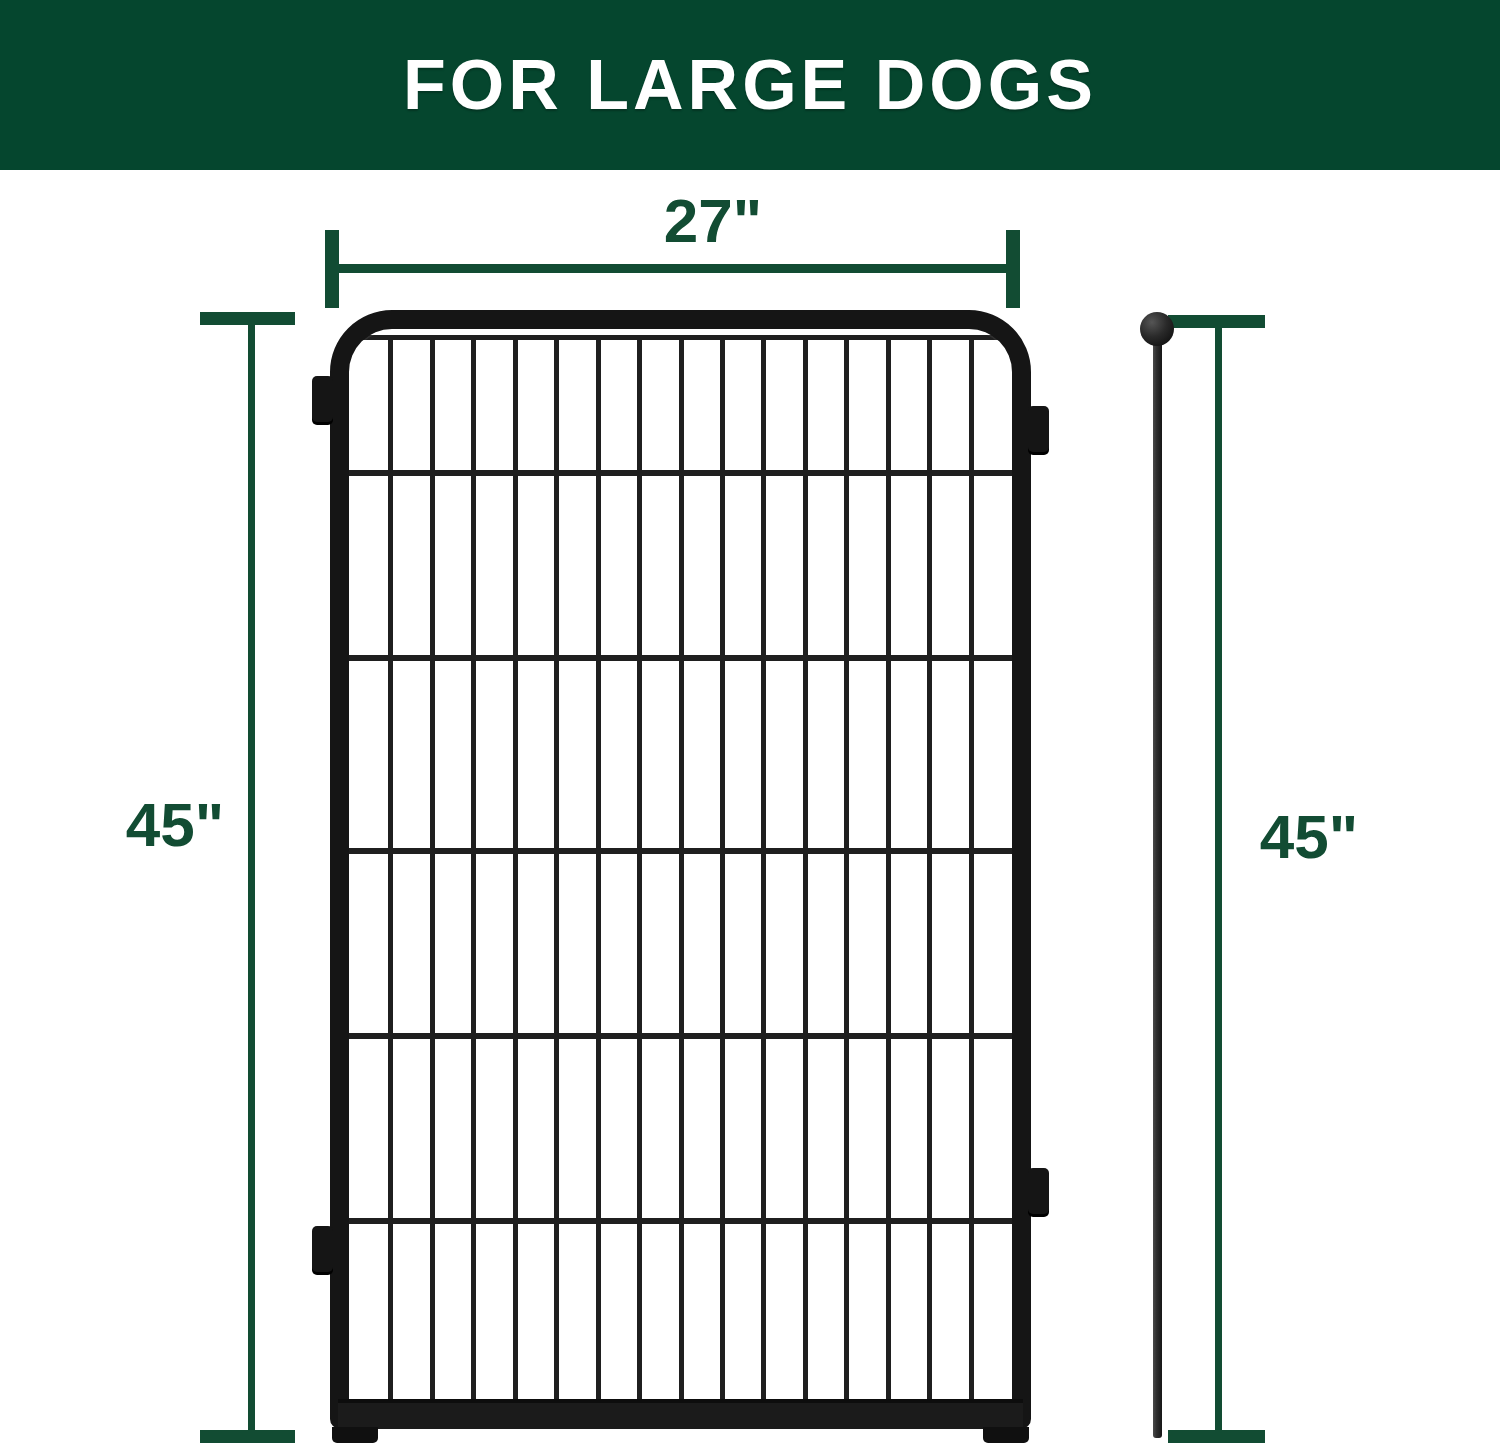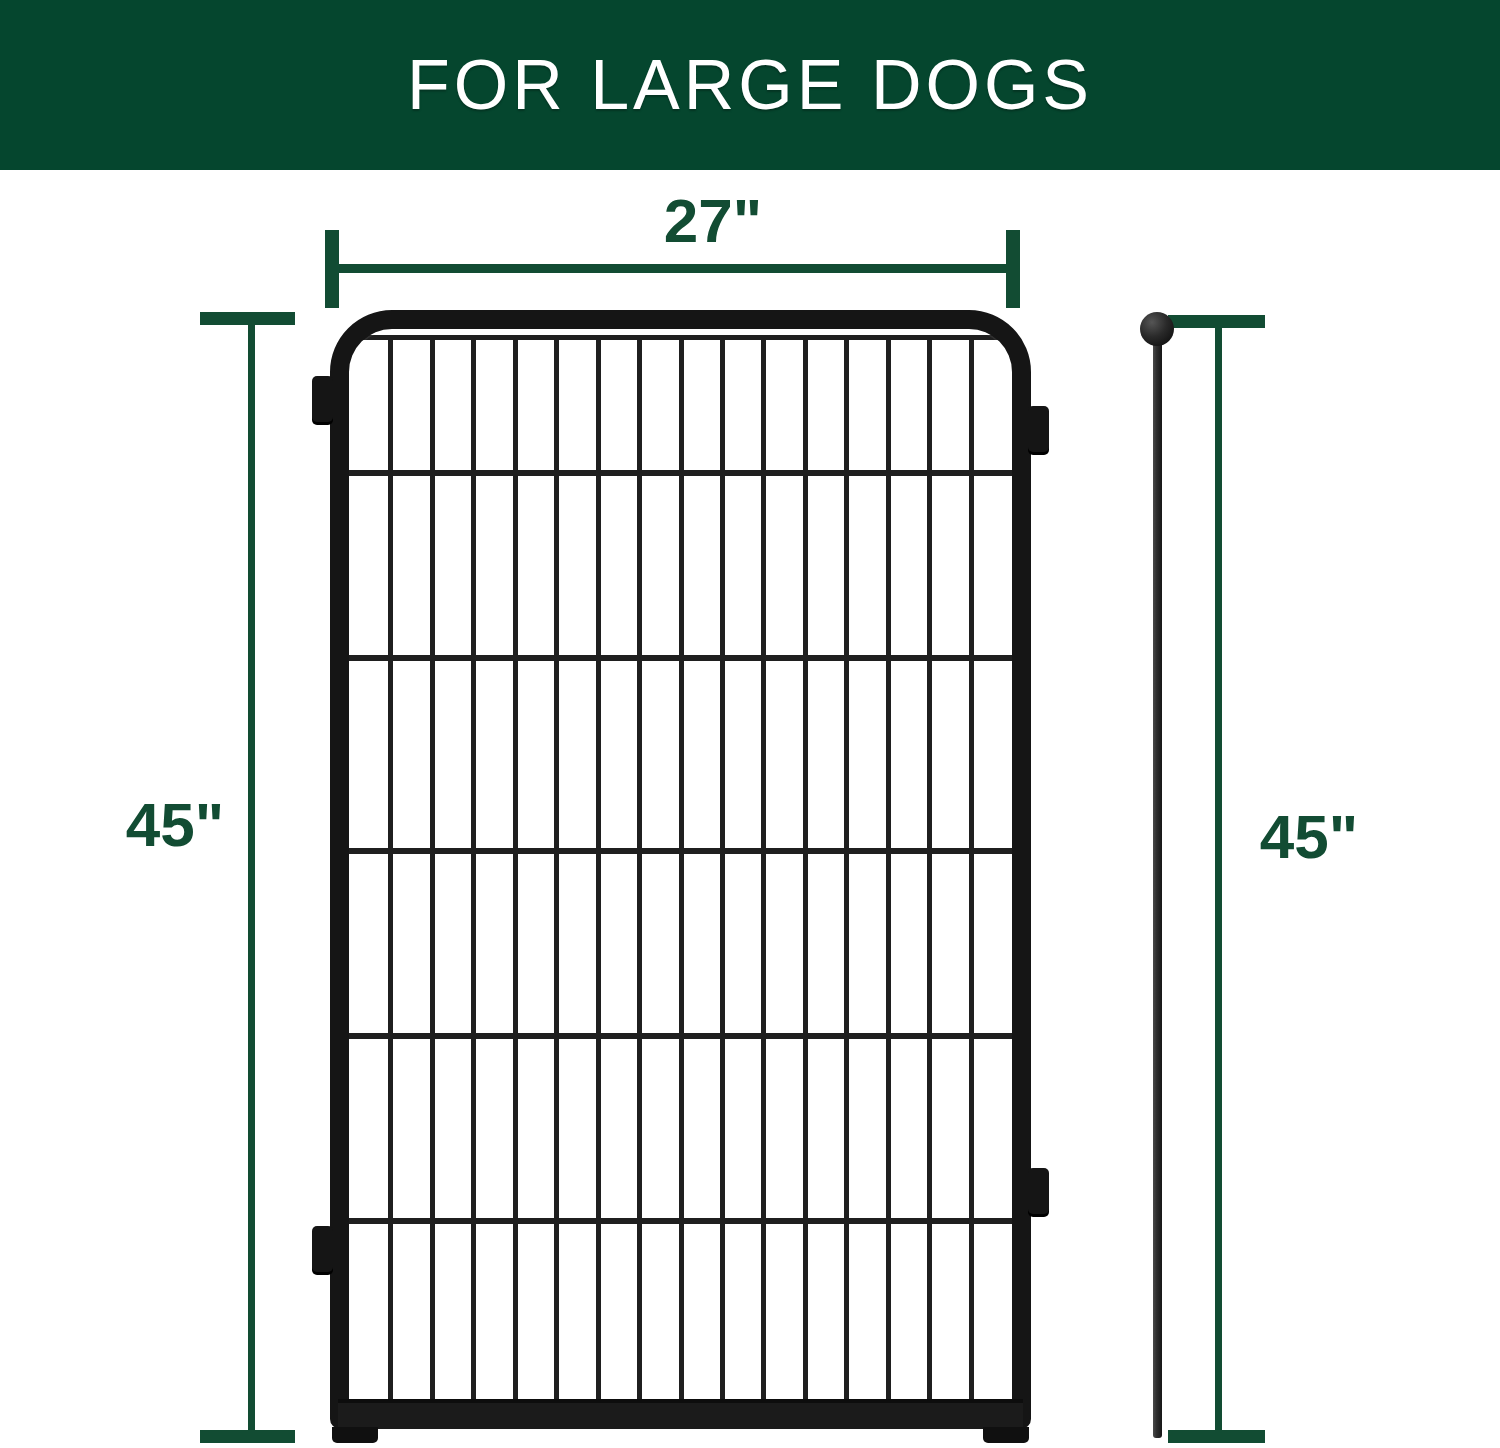--- a/index.html
+++ b/index.html
@@ -18,21 +18,21 @@
     background:var(--background);overflow:hidden;
     font-family:"Liberation Sans", sans-serif;
   }
   
   #banner{
     position:absolute;left:0;top:0;right:0;height:170px;
     background:var(--banner-green);
     display:flex;align-items:center;justify-content:center;
   }
   #banner .title{
-    color:#fff;font-size:70px;font-weight:normal;letter-spacing:4px;
+    color:#fff;font-size:70px;font-weight:bold;letter-spacing:4px;
     text-shadow:0 2px 2px rgba(0,0,0,.25);
   }
   
   .dim{position:absolute;background:var(--dimension-green);}
   .dim-label{
     position:absolute;color:var(--dimension-green);
     font-size:62px;font-weight:bold;line-height:1;text-align:center;
   }
   
   #w-line{left:332px;top:264px;width:688px;height:9px;}

